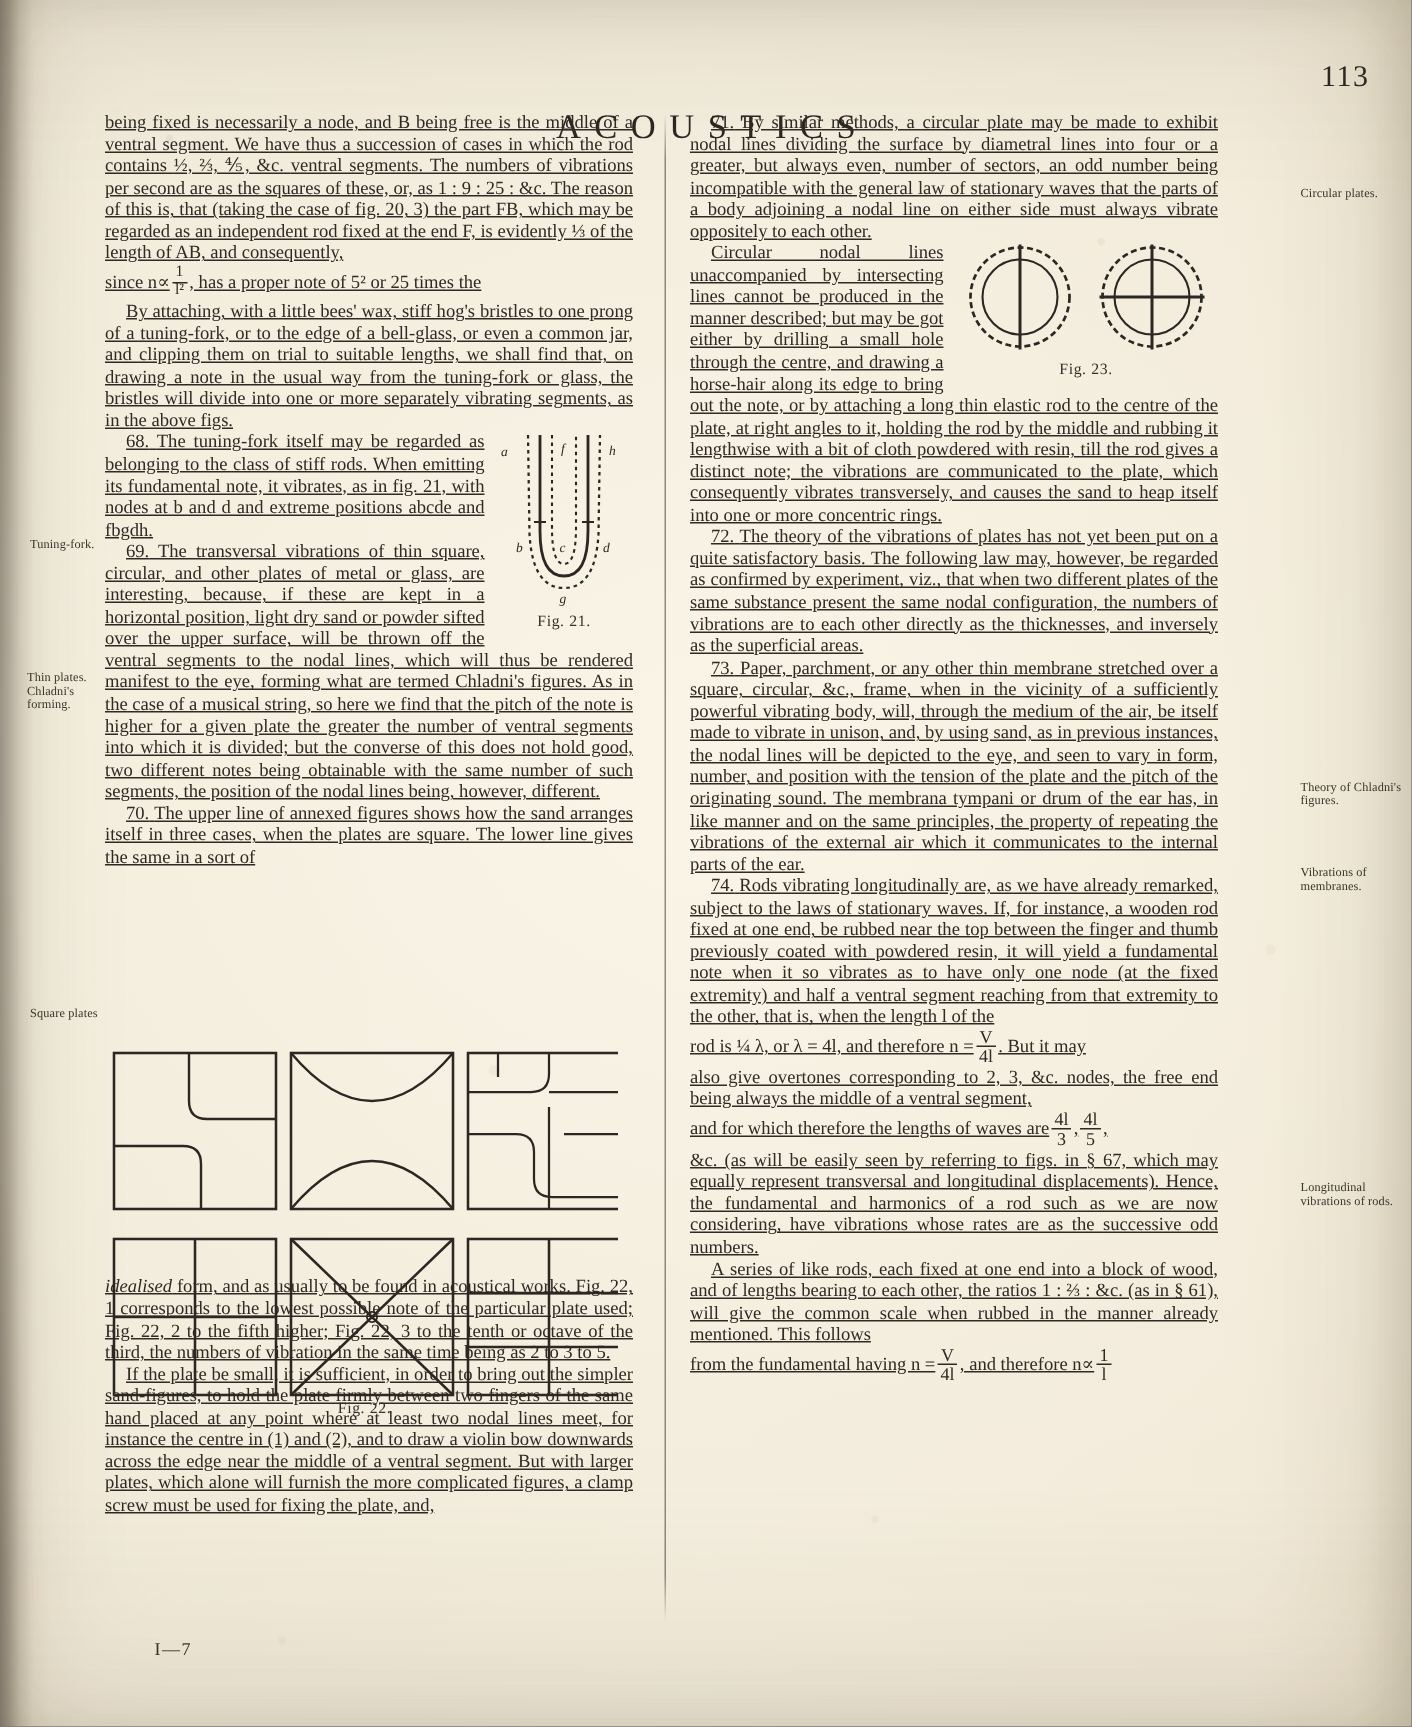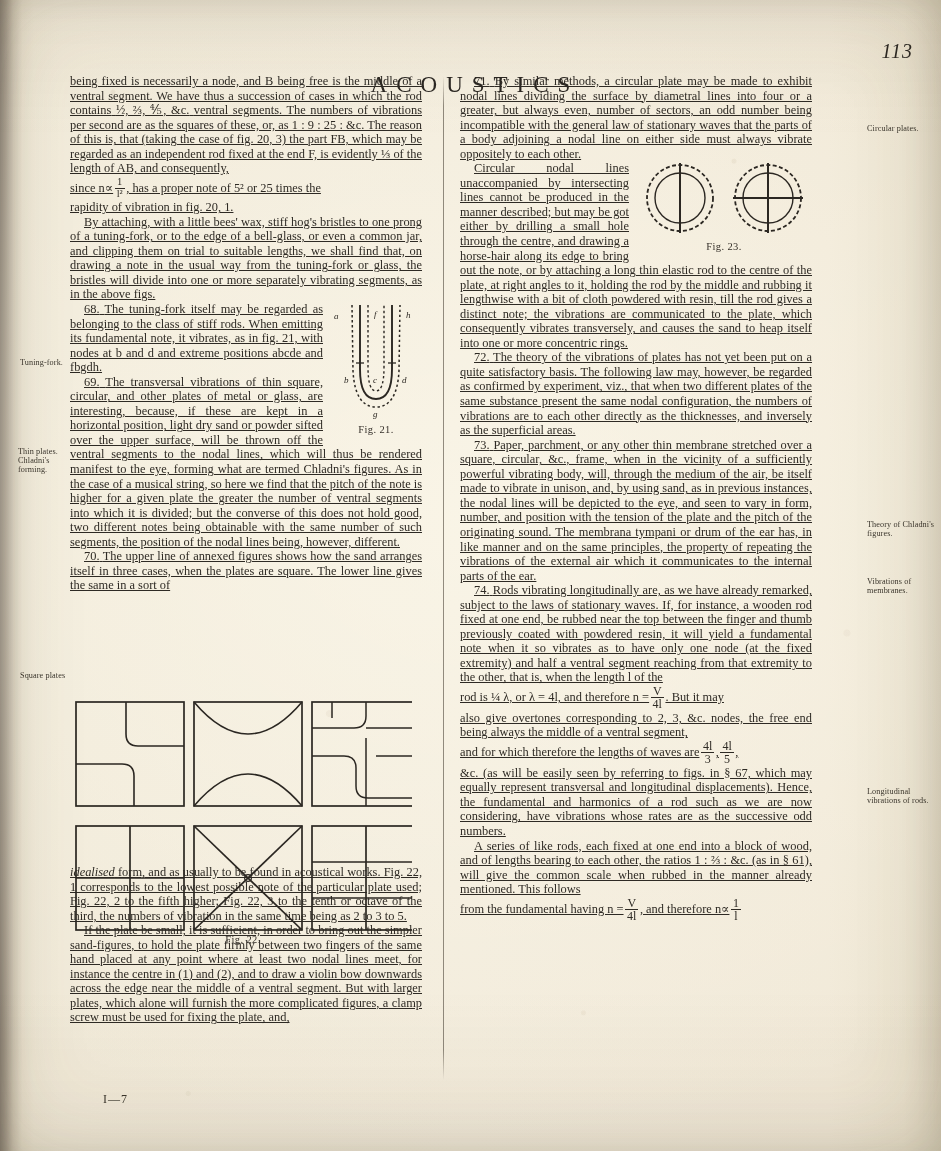--- a/index.html
+++ b/index.html
@@ -59,21 +59,20 @@
     font-family: "Liberation Serif", "DejaVu Serif", serif;
     text-indent: 9px;
     margin-top: 36px;
   }
   #page-number {
     position: absolute;
     right: 28px;
     top: 4px;
     font-size: 20px;
     letter-spacing: 1px;
-    font-style: italic;
   }
 
   
   #body-area {
     position: absolute;
     left: 62px;
     top: 74px;
     width: 818px;
     height: 1010px;
   }
@@ -206,21 +205,20 @@
 
     <div class="column" id="col-left">
 
       <p class="noind"><span>being fixed is necessarily a node, and B being free is the middle of a ventral segment.  We have thus a succession of cases in which the rod contains</span>
         <span>½, ⅔, ⅘, &amp;c.</span>
         <span>ventral segments.  The numbers of vibrations per second are as the squares of these, or, as 1 : 9 : 25 : &amp;c.  The reason of this is, that (taking the case of fig. 20, 3) the part FB, which may be regarded as an independent rod fixed at the end F, is evidently ⅓ of the length of AB, and consequently,</span></p>
 
       <p class="mathline">
         <span>since n∝</span><span class="frac"><span class="num">1</span><span class="den">l²</span></span><span>, has a proper note of 5² or 25 times the</span>
       </p>
-      <p class="noind">rapidity of vibration in fig. 20, 1.</p>
 
       <p>By attaching, with a little bees' wax, stiff hog's bristles to one prong of a tuning-fork, or to the edge of a bell-glass, or even a common jar, and clipping them on trial to suitable lengths, we shall find that, on drawing a note in the usual way from the tuning-fork or glass, the bristles will divide into one or more separately vibrating segments, as in the above figs.</p>
 
       <div class="figfloat-right" id="fig21">
         <svg width="92" height="118" viewBox="0 0 92 118" aria-hidden="true">
 
           <path class="ink" stroke-width="1.9" d="M30 2 L30 66 Q30 96 46 96 Q62 96 62 66 L62 2"></path>
 
           <path class="ink" stroke-width="1.5" stroke-dasharray="2.4 2.6" d="M22 2 L23 68 Q25 104 46 104 Q67 104 69 68 L70 2"></path>
           <path class="ink" stroke-width="1.4" stroke-dasharray="2.4 2.6" d="M38 2 L38 64 Q38 88 46 88 Q54 88 54 64 L54 2"></path>

